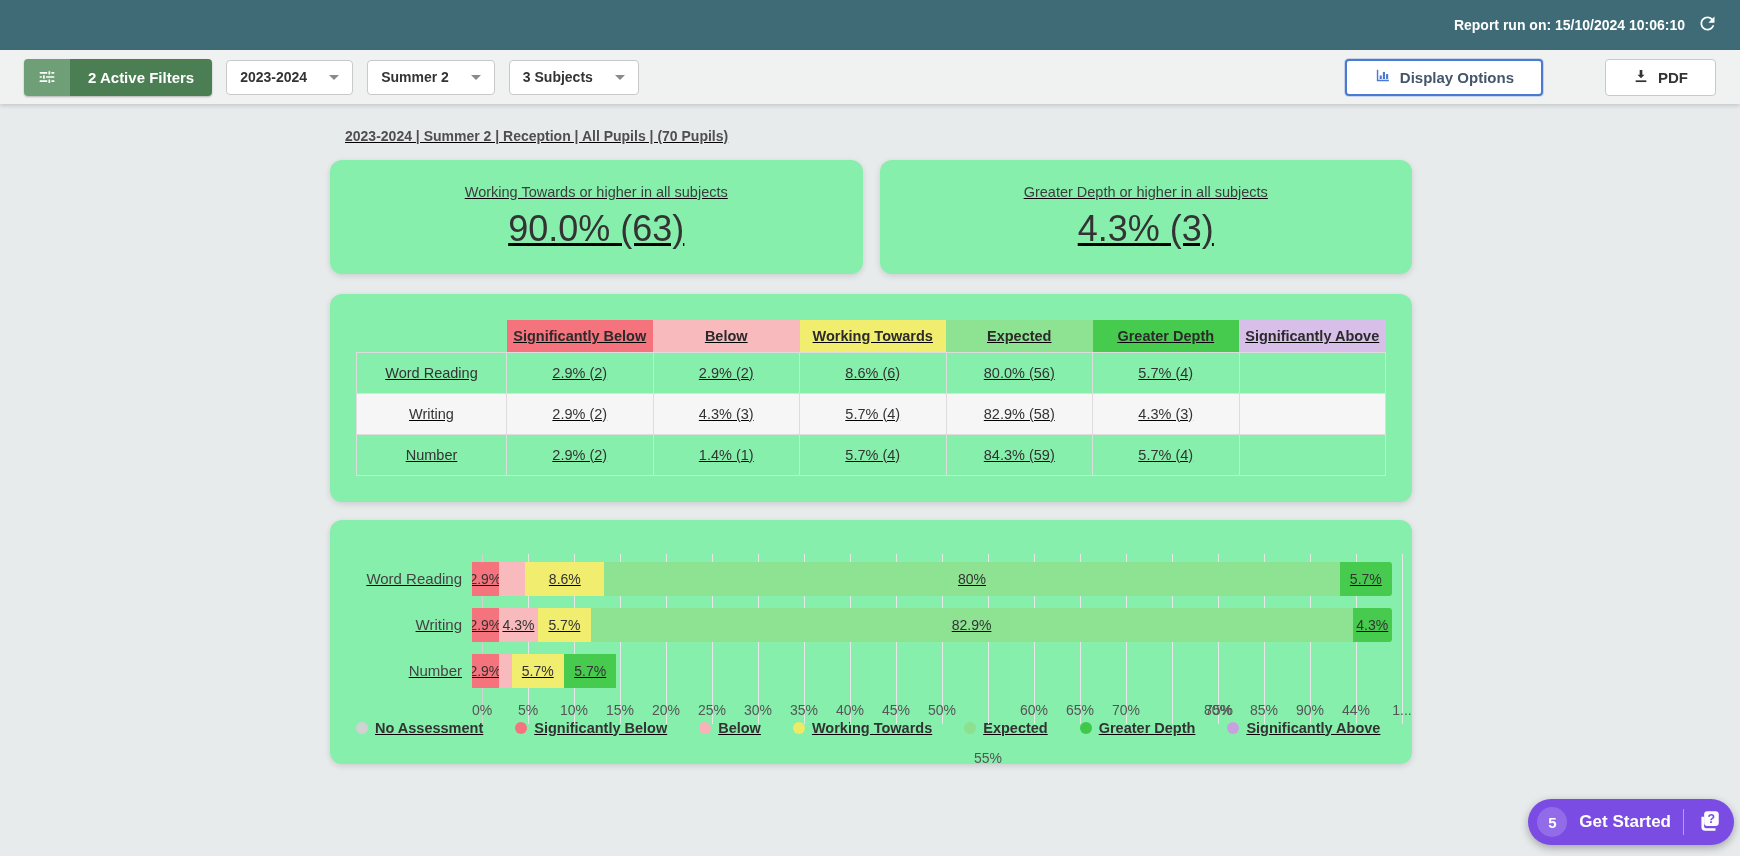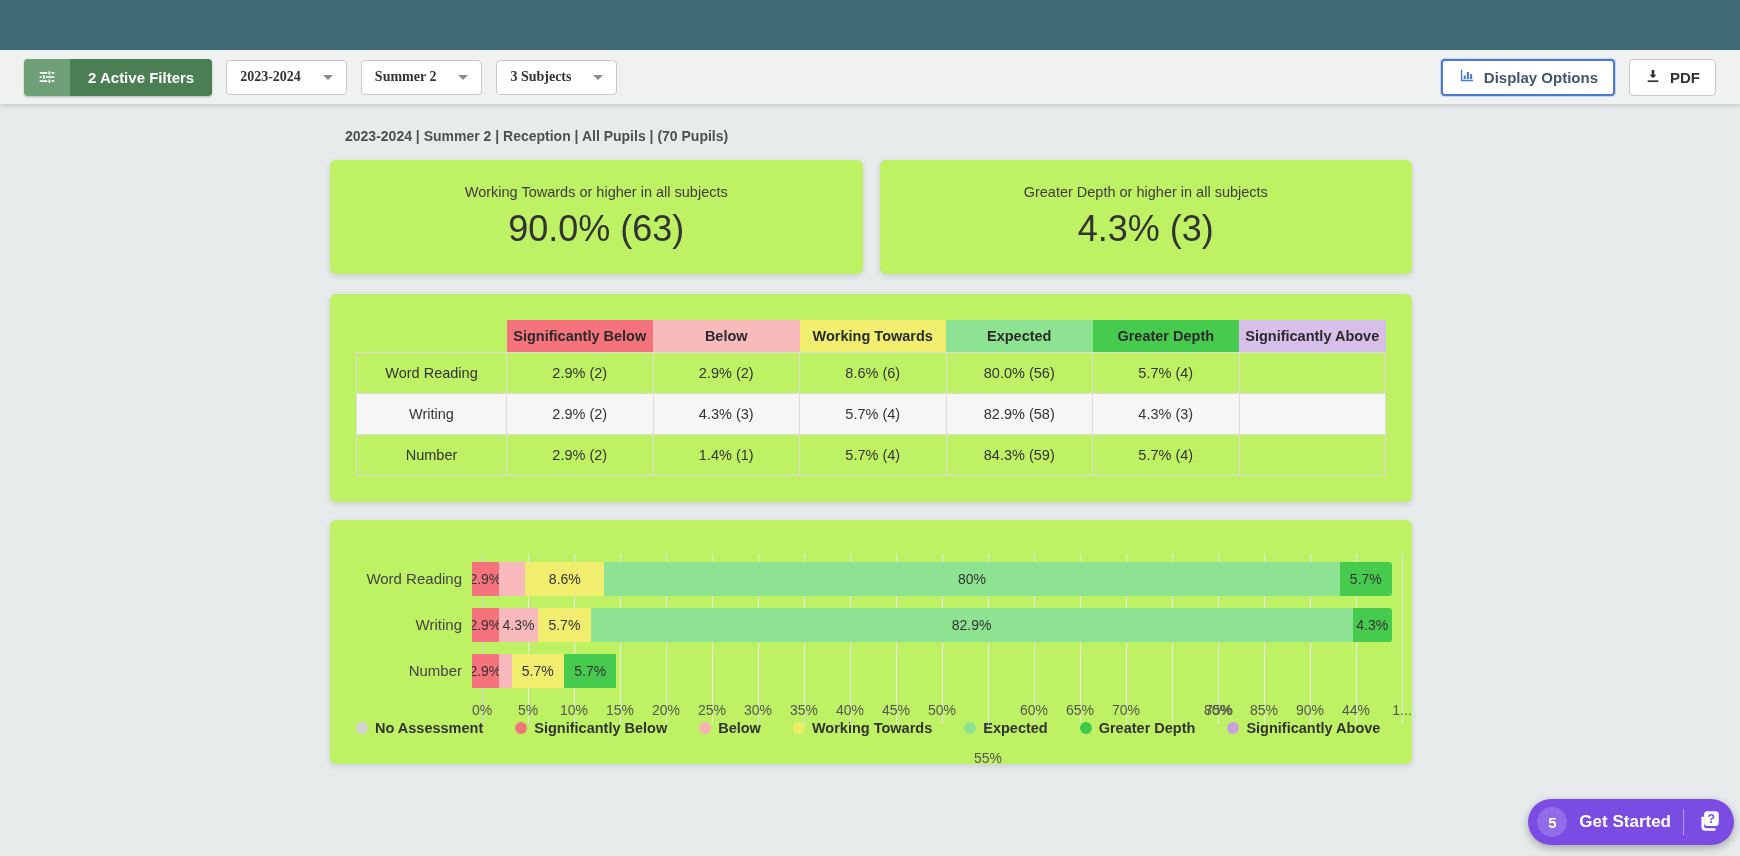--- a/index.html
+++ b/index.html
@@ -17,35 +17,35 @@
   
   .toolbar { height:54px; background:#f0f1f1; display:flex; align-items:center;
     padding:0 24px; gap:14px; box-shadow:0 2px 4px rgba(0,0,0,.14); position:relative; z-index:5; }
   .filter-btn { display:flex; align-items:stretch; height:37px; border:none; border-radius:4px;
     overflow:hidden; cursor:pointer; padding:0; box-shadow:0 1px 2px rgba(0,0,0,.25); }
   .filter-btn .icon-side { width:46px; background:#6f9f76; display:flex; align-items:center; justify-content:center; }
   .filter-btn .label-side { background:#4c7e54; color:#fff; font-size:15px; font-weight:bold;
     display:flex; align-items:center; padding:0 18px; font-family:inherit; }
   .dropdown { height:35px; background:#fff; border:1px solid #c9c9c9; border-radius:4px;
     display:inline-flex; align-items:center; gap:22px; padding:0 13px; font-size:14px; font-weight:bold;
-    color:#333; cursor:pointer; font-family:Liberation Serif, serif; }
+    color:#333; cursor:pointer; font-family:Liberation Sans, sans-serif; }
   .caret { width:0; height:0; border-left:5px solid transparent; border-right:5px solid transparent;
     border-top:5px solid #8a8a8a; }
   .toolbar-spacer { flex:1; }
   .outline-btn { height:37px; background:#fff; border:1px solid #c9c9c9; border-radius:4px;
-    display:inline-flex; align-items:center; gap:9px; padding:0 15px; font-size:15px; font-weight:bold;
-    color:#333; cursor:pointer; font-family:inherit; }
+    display:inline-flex; align-items:center; gap:9px; padding:0 27px; font-size:15px; font-weight:bold;
+    color:#333; cursor:pointer; font-family:inherit;margin-left:48px; }
   .outline-btn.blue { border:2px solid #4a7ad1; color:#44566b; box-shadow:0 0 0 1px rgba(74,122,209,.25); }
 
   
-  .content { padding:24px 0 0 330px; width:1412px; }
+  .content { padding:24px 0 0 330px; width:1412px;text-decoration:underline; }
   .breadcrumb { margin:0 0 16px 15px; font-size:14px; font-weight:bold; color:#4f4f4f; }
 
   .cards-row { display:flex; gap:17px; }
-  .card { background:#bef264; border-radius:6px; box-shadow:0 2px 6px rgba(0,0,0,.13); }
+  .card { background:#86efac; border-radius:12px; box-shadow:0 2px 6px rgba(0,0,0,.13); }
   .summary-card { width:533px; height:114px; display:flex; flex-direction:column;
     align-items:center; justify-content:center; gap:8px; }
   .summary-label { font-size:14.5px; color:#3d3d3d; }
   .summary-value { font-size:36px; color:#333; }
 
   
   .table-card { margin-top:20px; padding:26px; }
   table.grade-table { border-collapse:collapse; table-layout:fixed; width:1030px; margin:0 auto; }
   .grade-table col.lbl { width:150px; }
   .grade-table th { height:32px; font-size:14.5px; font-weight:bold; color:#2b2b2b; text-align:center; }
@@ -78,20 +78,30 @@
     box-shadow:0 3px 8px rgba(0,0,0,.3); font-family:inherit; }
   .fab-badge { width:30px; height:30px; border-radius:50%; background:rgba(255,255,255,.18);
     color:#fff; font-size:15px; font-weight:bold; display:flex; align-items:center; justify-content:center; }
   .fab-label { color:#fff; font-size:17px; font-weight:bold; }
   .fab-divider { width:1px; height:26px; background:rgba(255,255,255,.45); }
 </style>
 </head>
 <body>
 
 <header class="app-header">
+  <div class="header-right">
+    <span class="report-run">Report run on: 15/10/2024 10:06:10</span>
+    <button class="icon-btn">
+      <span>
+        <svg viewBox="0 0 24 24" width="21" height="21" fill="#fff">
+            <path d="M17.65 6.35C16.2 4.9 14.21 4 12 4c-4.42 0-7.99 3.58-7.99 8s3.57 8 7.99 8c3.73 0 6.84-2.55 7.73-6h-2.08c-.82 2.33-3.04 4-5.65 4-3.31 0-6-2.69-6-6s2.69-6 6-6c1.66 0 3.14.69 4.22 1.78L13 11h7V4l-2.35 2.35z"></path>
+          </svg>
+      </span>
+    </button>
+  </div>
 </header>
 
 <div class="toolbar">
   <button class="filter-btn">
     <span class="icon-side">
       <svg viewBox="0 0 24 24" width="20" height="20">
         <g stroke="#fff" stroke-width="2" stroke-linecap="round">
           <line x1="4" y1="7" x2="20" y2="7"></line>
             <line x1="4" y1="12" x2="20" y2="12"></line>
             <line x1="4" y1="17" x2="20" y2="17"></line>

